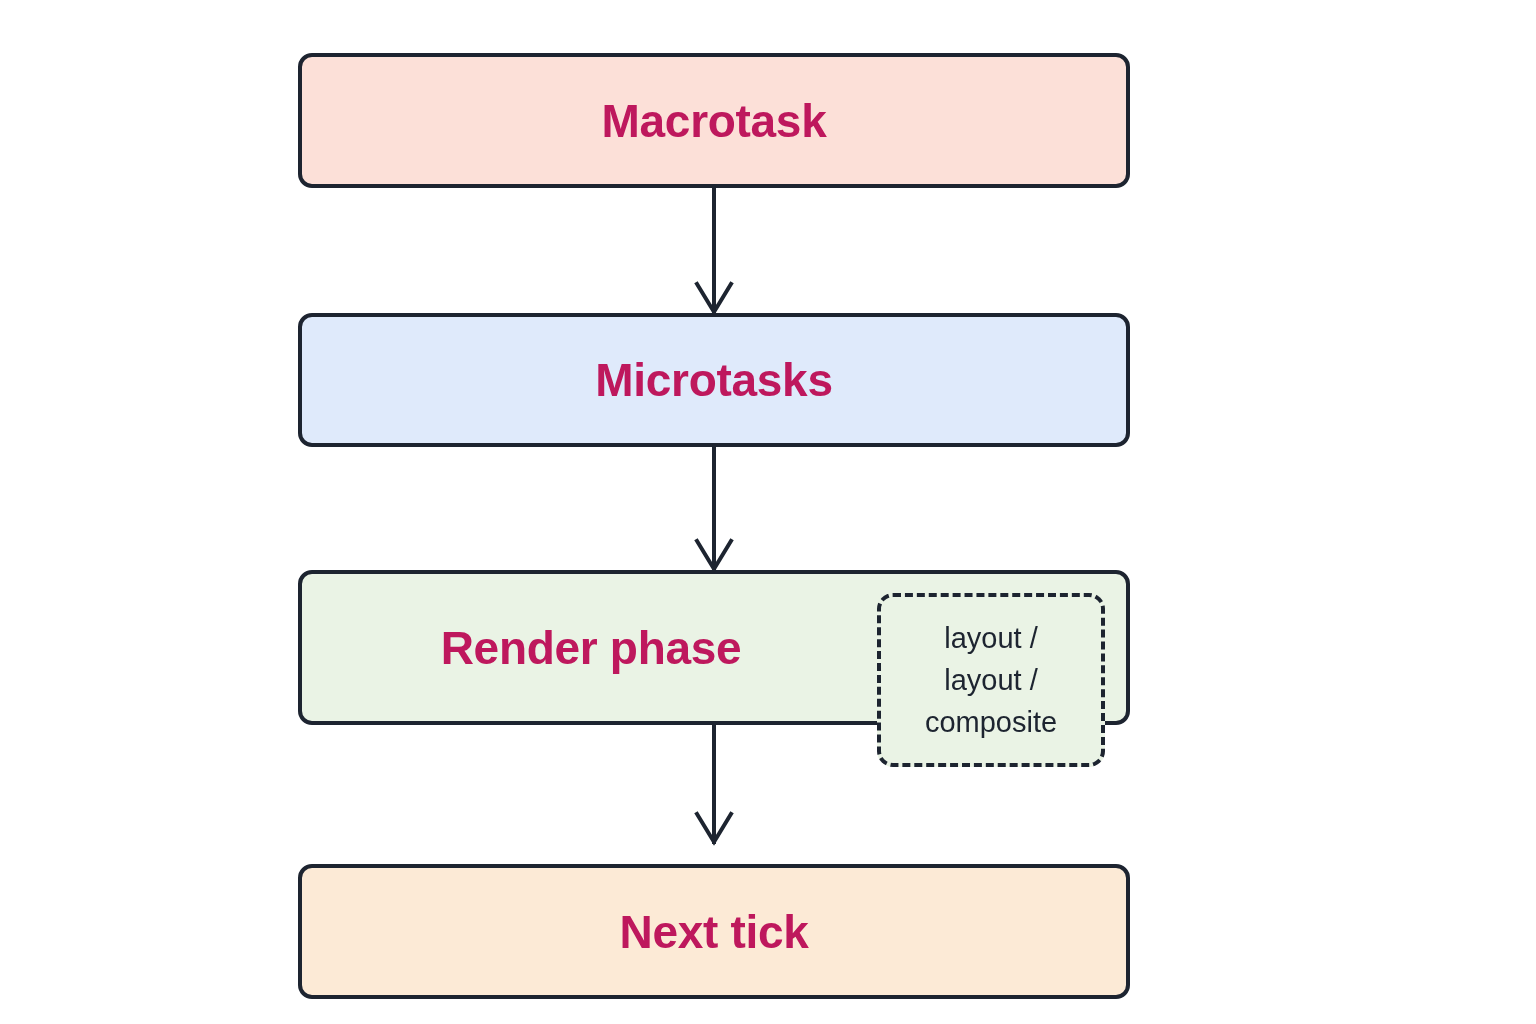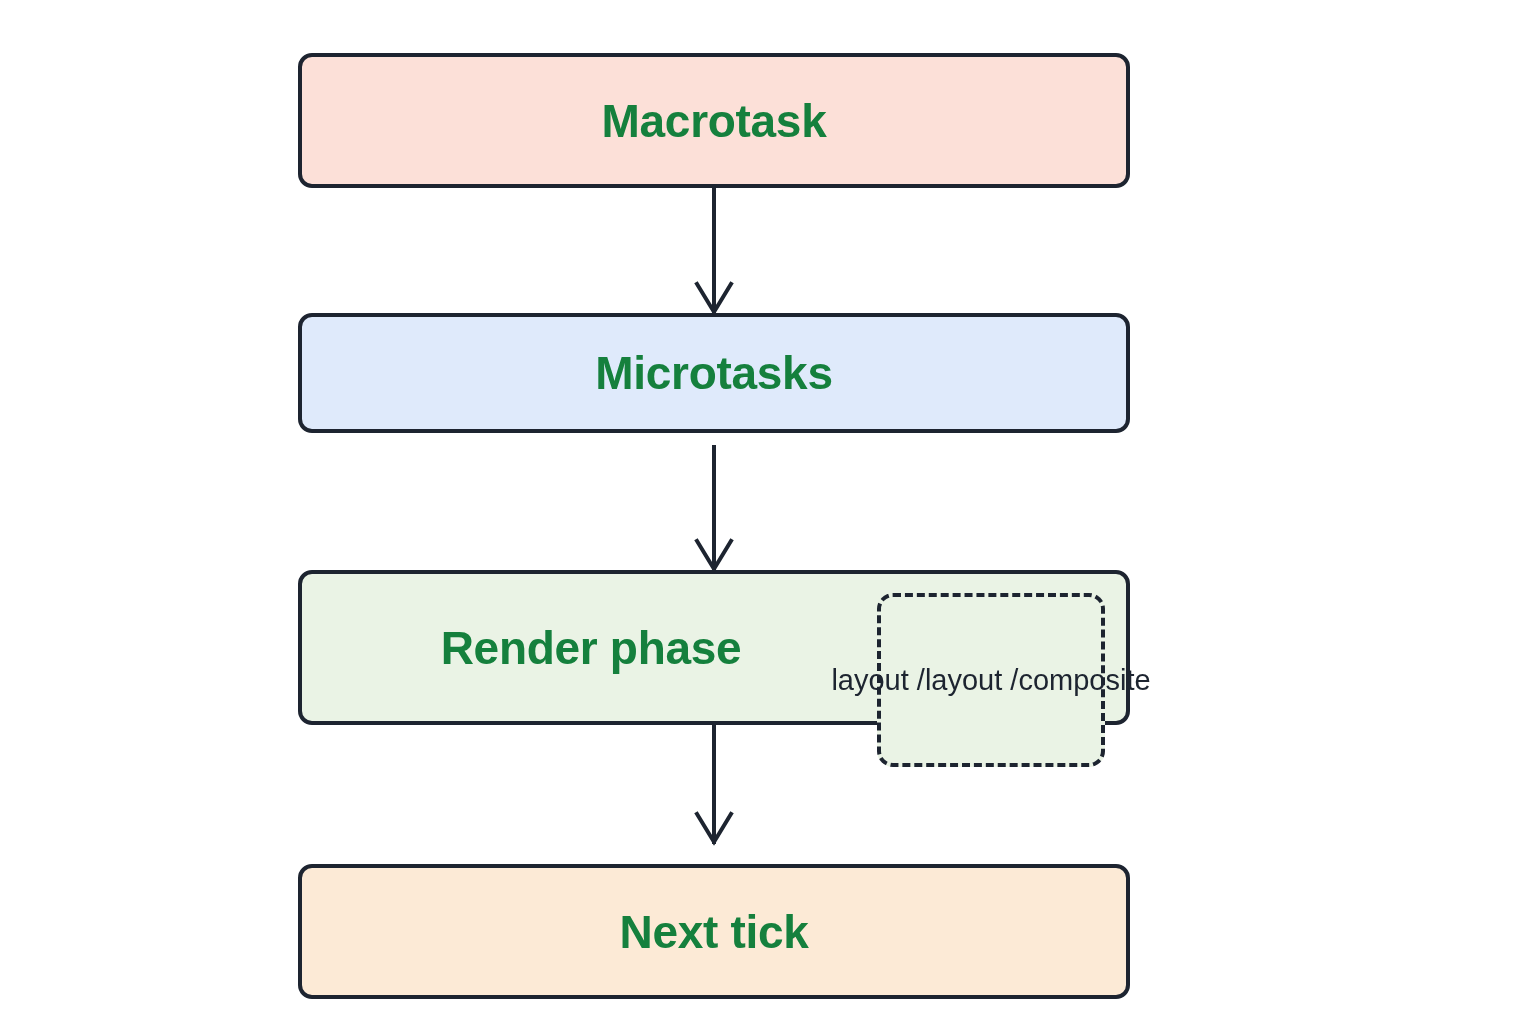--- a/index.html
+++ b/index.html
@@ -27,33 +27,33 @@
     box-sizing: border-box;
     border: 4px solid #1d2430;
     border-radius: 14px;
     display: flex;
     align-items: center;
     justify-content: center;
   }
   .node-label {
     font-size: 46px;
     font-weight: 600;
-    color: #15803d;
+    color: #be185d;
     letter-spacing: -0.3px;
     line-height: 1;
     white-space: nowrap;
   }
 
   #node-macrotask {
     left: 298px;  top: 53px;
     width: 832px; height: 135px;
   }
   #node-microtasks {
     left: 298px;  top: 313px;
-    width: 832px; height: 120px;
+    width: 832px; height: 134px;
   }
   #node-render {
     left: 298px;  top: 570px;
     width: 832px; height: 155px; padding-left: 35px;
   }
   #node-nexttick {
     left: 298px;  top: 843px;
     width: 832px; height: 135px;
   }
 
@@ -71,21 +71,21 @@
   #annotation-note {
     position: absolute;
     left: 877px;
     top: 593px;
     width: 228px;
     height: 174px;
     box-sizing: border-box;
     border: 4px dashed #1d2430;
     border-radius: 16px;
     display: flex;
-    flex-direction: row;
+    flex-direction: column;
     align-items: center;
     justify-content: center;
     z-index: 5;
   }
   #annotation-note .note-line {
     font-size: 29px;
     font-weight: 400;
     color: #1d2430;
     line-height: 1.45;
     white-space: nowrap;

